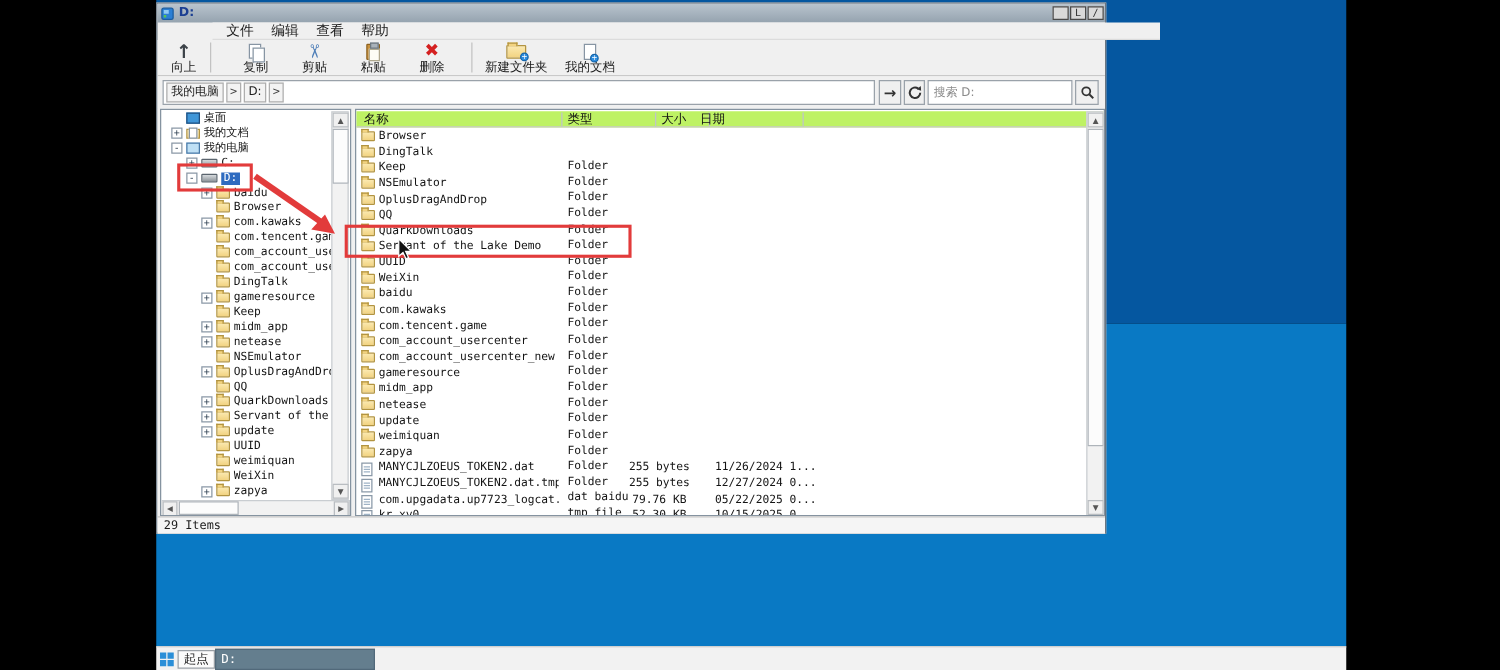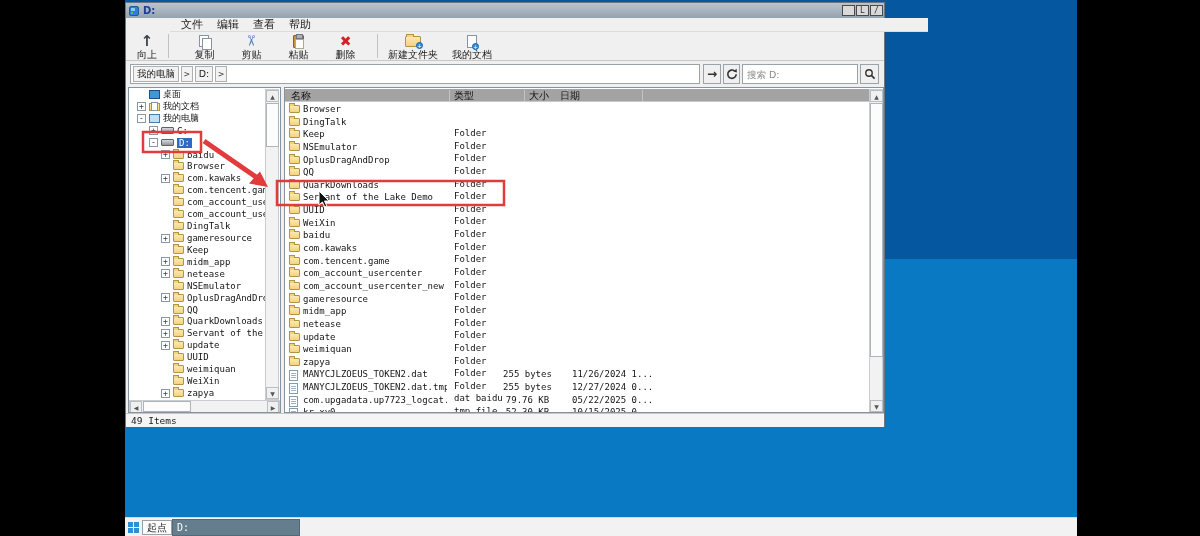--- a/index.html
+++ b/index.html
@@ -94,21 +94,21 @@
   .file-ic::before { content:''; position:absolute; left:1px; top:2px; width:5px; height:1px; background:#9fb3c6;
                      box-shadow:0 2px 0 #9fb3c6, 0 4px 0 #9fb3c6; }
 
   
   .sb { position:absolute; background:#f2f2f2; border:1px solid #c9cdd1; }
   .sb-btn { position:absolute; width:13px; height:12px; background:#f0f0f0; border:1px solid #b9bdc1;
             font-size:6px; color:#555; text-align:center; line-height:11px; }
   .sb-thumb { position:absolute; background:#fcfcfc; border:1px solid #aeb4ba; }
 
   
-  .list-header { position:absolute; left:0; top:1px; width:598px; height:13px; background:#a3a3a3; border-bottom:1px solid #c9c9c9; }
+  .list-header { position:absolute; left:0; top:1px; width:598px; height:13px; background:#bef264; border-bottom:1px solid #c9c9c9; }
   .hcell { position:absolute; top:0; font-size:10px; color:#111; line-height:13px; }
   .hsep { position:absolute; top:1px; width:1px; height:11px; background:#bfc4c9; }
   .file-rows { position:absolute; left:0; top:15px; width:585px; height:310px; overflow:hidden; }
   .file-row { position:relative; height:12.65px; font-family:"DejaVu Sans Mono","Liberation Mono",monospace; font-size:9px; color:#141414; }
   .file-row .ricon { position:absolute; left:4px; top:2px; }
   .file-row .rname { position:absolute; left:18px; top:1px; width:144px; overflow:hidden; white-space:nowrap; }
   .file-row .rtype { position:absolute; left:169px; top:1px; width:66px; white-space:nowrap;margin-top:24px; }
   .file-row .rsize { position:absolute; left:205px; top:1px; width:75px; text-align:center; white-space:nowrap; }
   .file-row .rdate { position:absolute; left:287px; top:1px; white-space:nowrap; }
 
@@ -569,21 +569,21 @@
 
         <div class="sb" style="left:584px; top:1px; width:14px; height:324px;">
           <div class="sb-btn" style="left:0; top:0;">▲</div>
           <div class="sb-thumb" style="left:0; top:13px; width:13px; height:254px;"></div>
           <div class="sb-btn" style="left:0; top:310px;">▼</div>
         </div>
       </div>
     </div>
 
     <div class="statusbar">
-      <div class="status-text">49 Items</div>
+      <div class="status-text">29 Items</div>
     </div>
   </div>
 
   <div class="taskbar">
     <div class="start-ico">
         <div></div>
         <div></div>
         <div></div>
         <div></div>
       </div>

